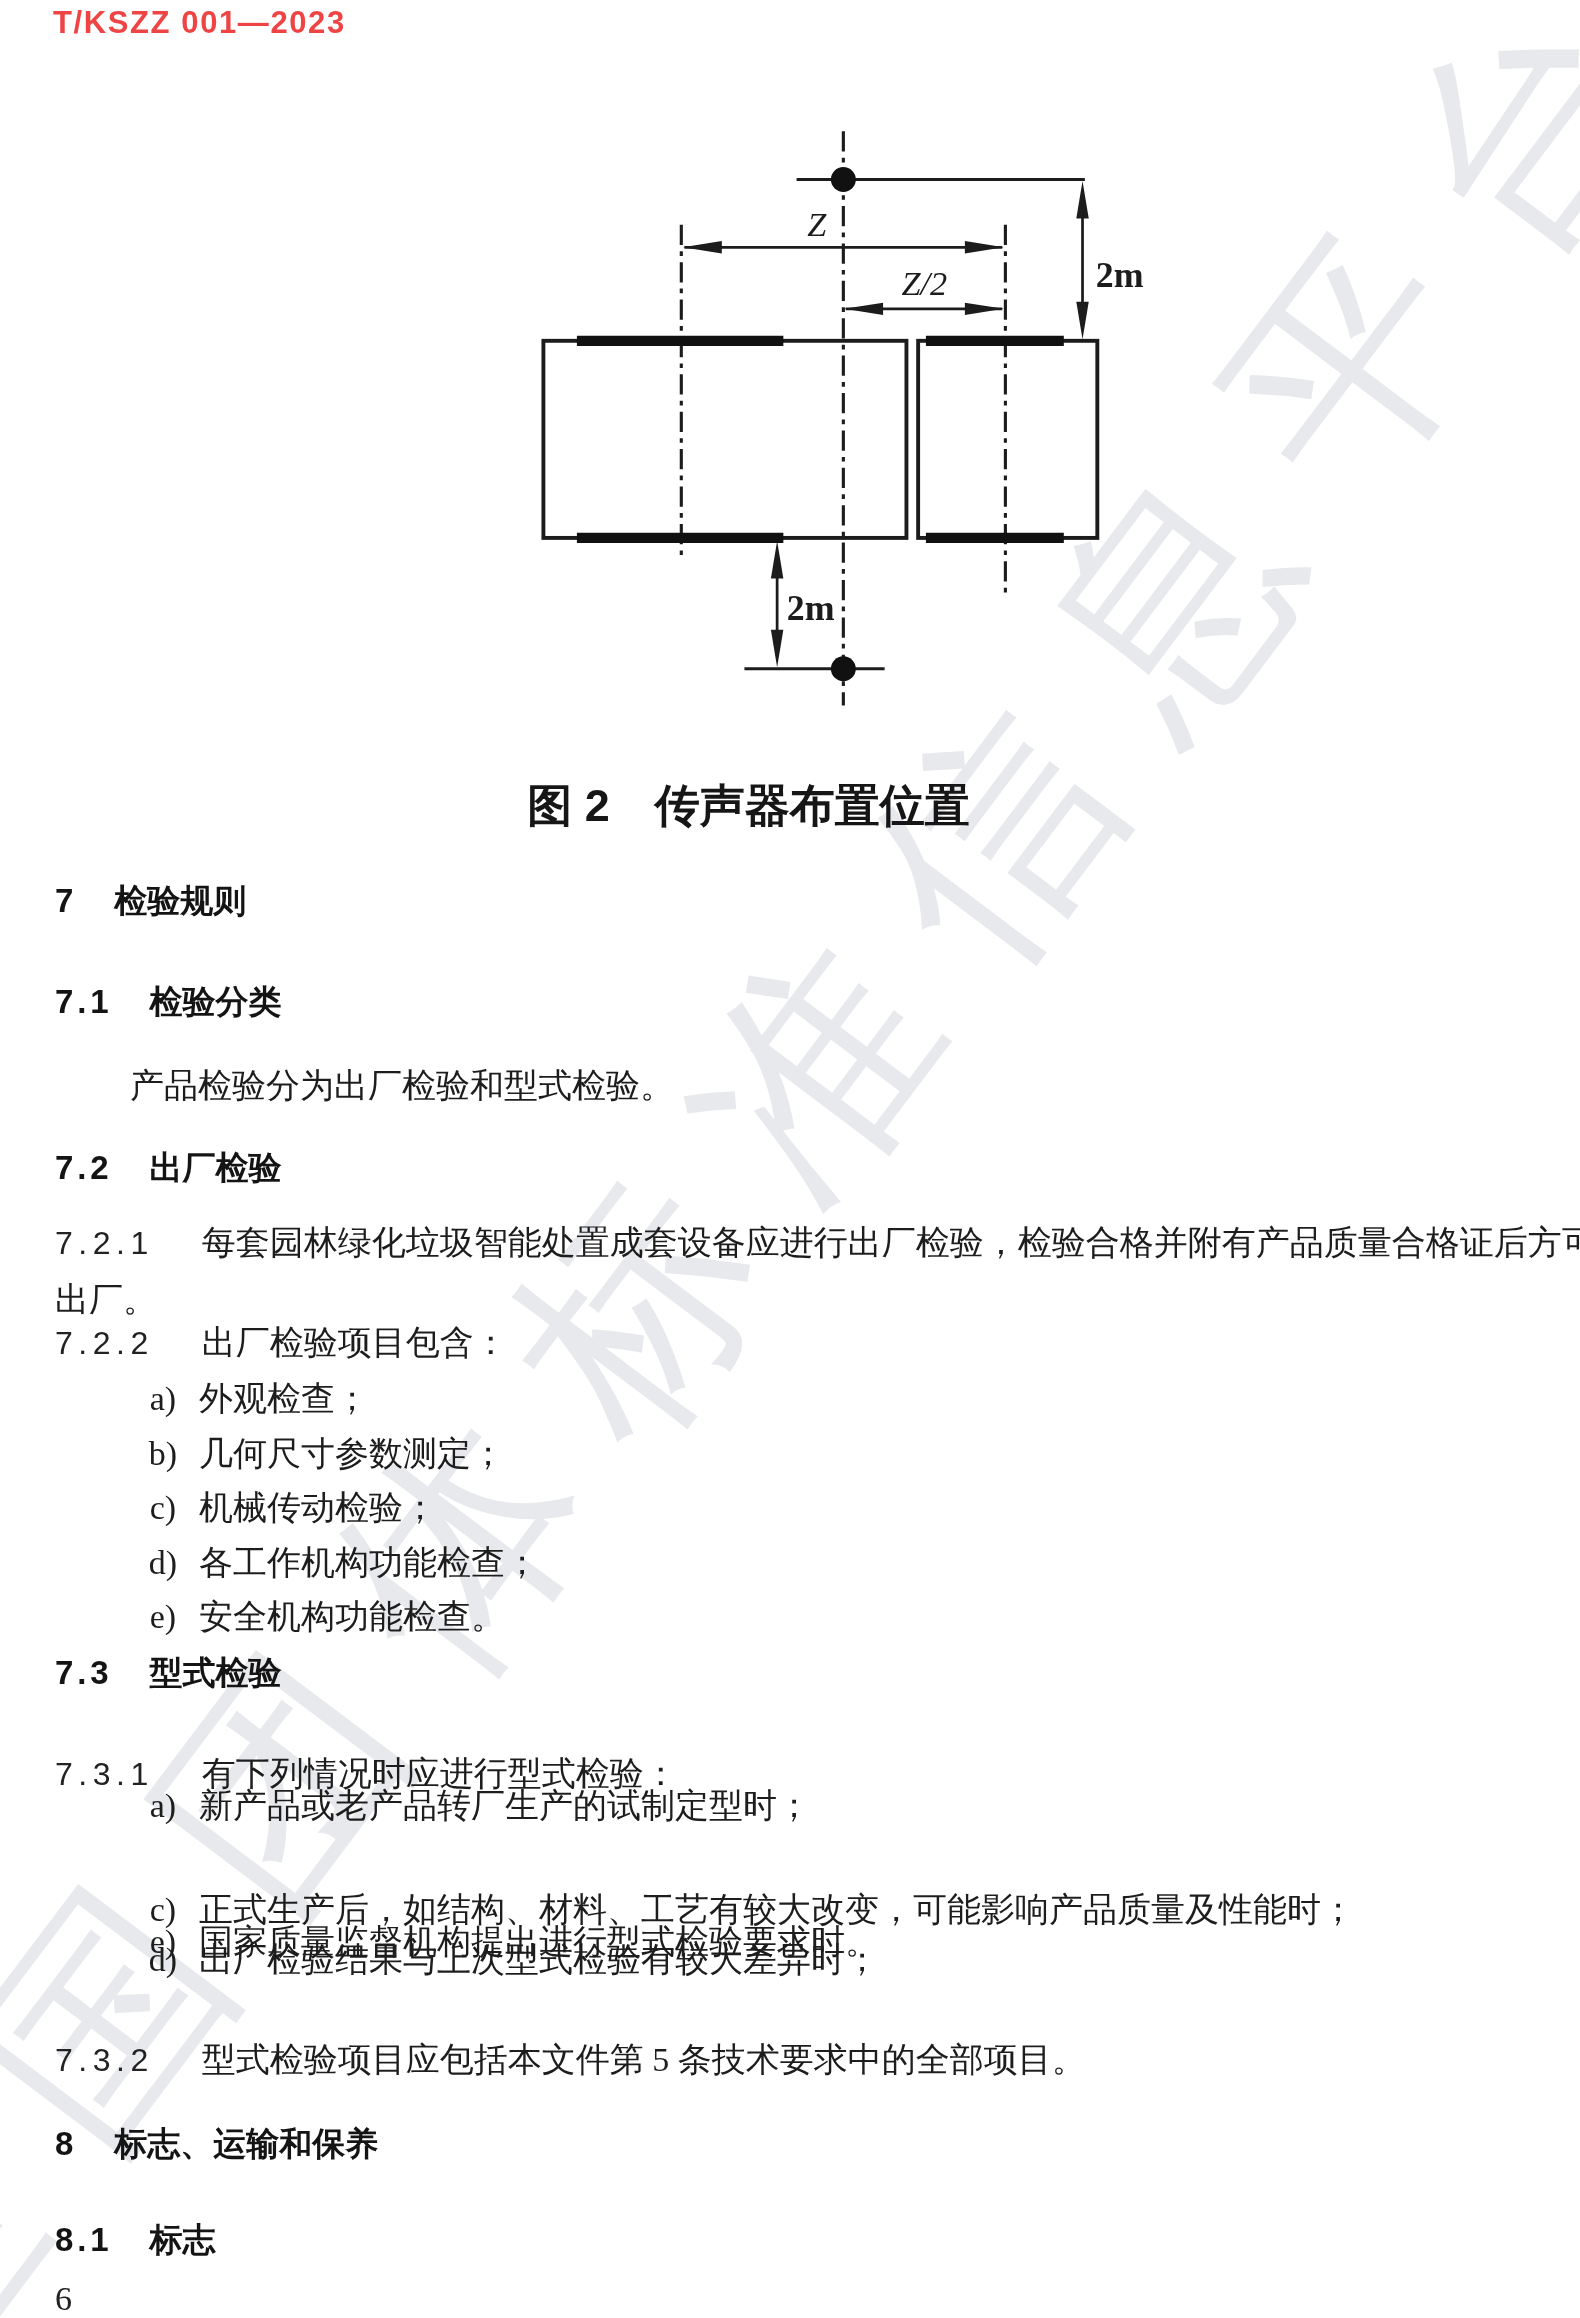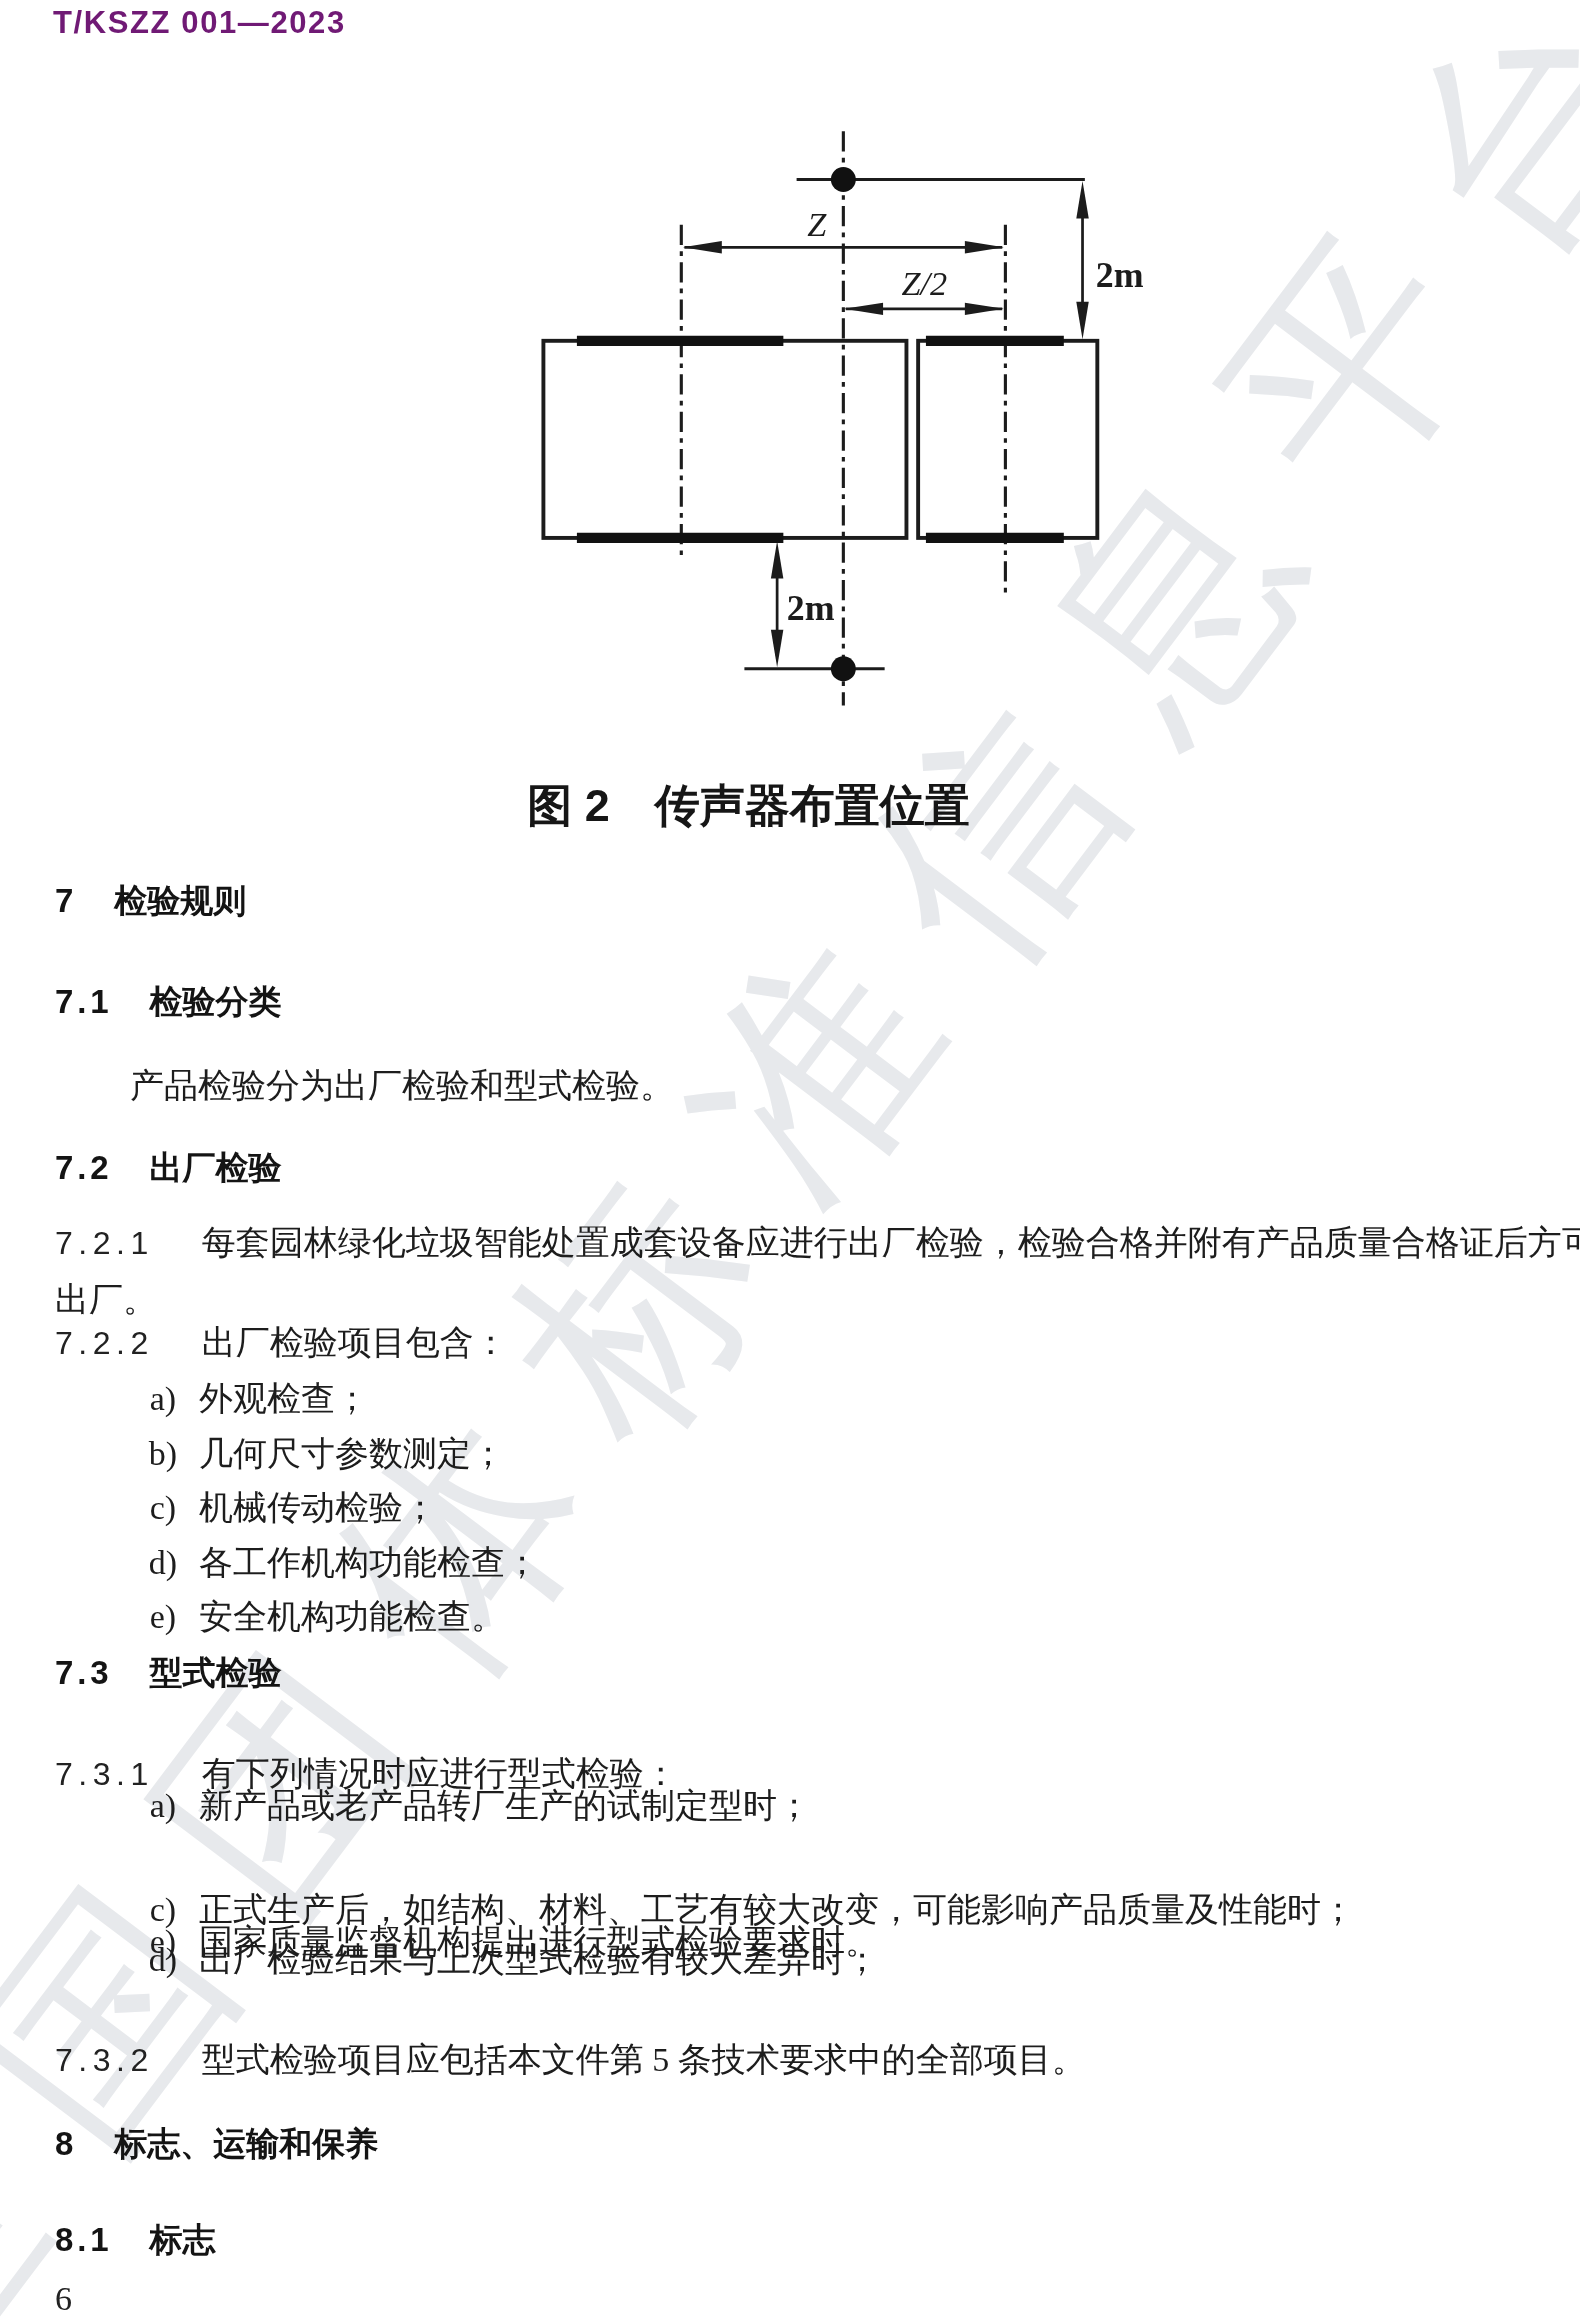--- a/index.html
+++ b/index.html
@@ -22,21 +22,21 @@
     color:#e7e9ec;
     white-space:nowrap;
     z-index:0;
     user-select:none;
   }
   .content{position:absolute;inset:0;z-index:1;}
   .doc-code{
     position:absolute;left:53px;top:4.7px;
     font-family:"Liberation Sans", sans-serif;
     font-weight:bold;font-size:31px;letter-spacing:1.6px;
-    color:#701a75;white-space:nowrap;
+    color:#ef4444;white-space:nowrap;
   }
   .figure-wrap{position:absolute;left:499px;top:47px;width:670px;height:678px;}
   .figure-caption{
     position:absolute;left:499px;top:776px;width:499px;
     text-align:center;
     font-family:"Liberation Sans", sans-serif;
     font-weight:bold;font-size:45px;color:#161616;
     white-space:nowrap;
   }
   .line{

